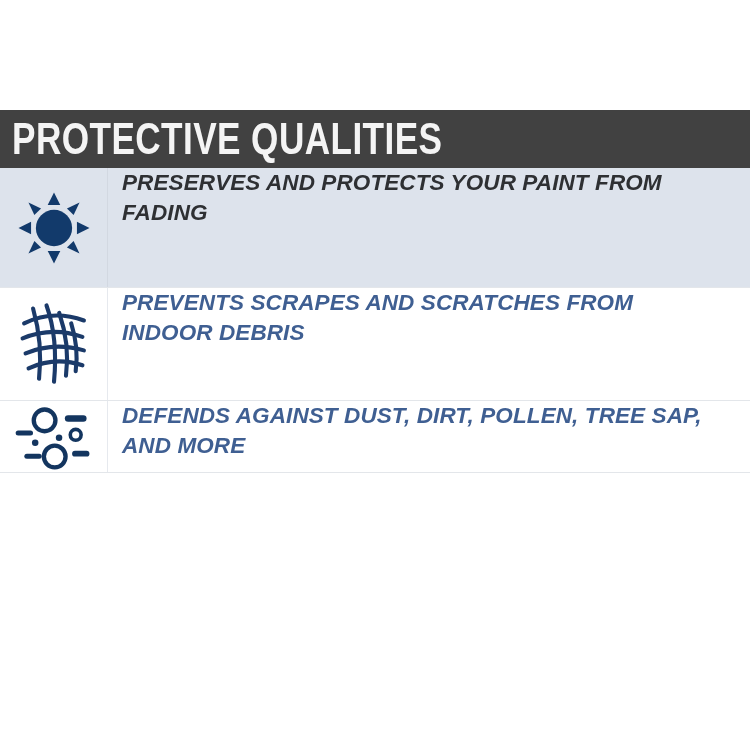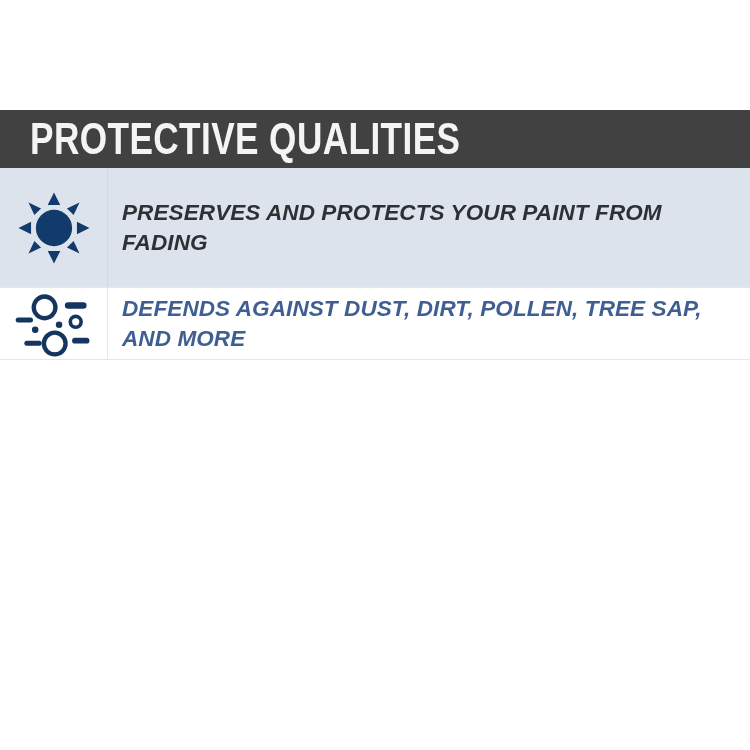--- a/index.html
+++ b/index.html
@@ -29,21 +29,21 @@
     left: 0;
     top: 110px;
     width: 750px;
   }
 
   .header-bar {
     background: #414141;
     height: 58px;
     display: flex;
     align-items: center;
-    padding: 0 0 0 30px;
+    padding: 0 0 0 12px;
     box-sizing: border-box;
   }
 
   .header-title {
     color: #f4f4f4;
     font-family: "Liberation Sans Narrow", "Liberation Sans", sans-serif;
     font-weight: 700;
     font-size: 44px;
     line-height: 44px;
     letter-spacing: 0.5px;
@@ -75,21 +75,20 @@
     align-items: center;
     justify-content: center;
     border-right: 1px solid #d2d8e1;
     box-sizing: border-box;
   }
   .row.plain .icon-cell { border-right: 1px solid #e6e9ee; }
 
   .text-cell {
     flex: 1;
     display: flex;
-    align-items: center;
     padding: 0 28px 0 14px;
     box-sizing: border-box;
   }
 
   .feature-text {
     font-family: "Liberation Sans Narrow", "Liberation Sans", sans-serif;
     font-weight: 700;
     font-style: italic;
     font-size: 22.5px;
     line-height: 30px;
@@ -127,20 +126,41 @@
             <polygon points="84.5,84.5 67.5,76.5 76.5,67.5"></polygon>
             <polygon points="15.5,15.5 32.5,23.5 23.5,32.5"></polygon>
           </g>
         </svg>
       </div>
       <div class="text-cell">
         <div class="feature-text text-dark">PRESERVES AND PROTECTS YOUR PAINT FROM FADING</div>
       </div>
     </div>
 
+    <div class="row plain row-2">
+      <div class="icon-cell">
+        <svg class="icon-svg" width="76" height="86" viewBox="0 0 100 115">
+          <g fill="none" stroke="#1b3a69" stroke-width="5.5" stroke-linecap="round">
+
+            <path d="M22,10 C30,38 34,68 30,104"></path>
+            <path d="M40,6 C50,34 54,66 50,108"></path>
+            <path d="M57,16 C66,42 70,70 66,100"></path>
+            <path d="M73,30 C80,52 82,72 79,94"></path>
+
+            <path d="M10,30 C34,18 62,16 90,26"></path>
+            <path d="M8,50 C32,40 60,38 88,48"></path>
+            <path d="M12,70 C36,60 62,58 90,66"></path>
+            <path d="M16,90 C38,80 64,78 88,86"></path>
+          </g>
+        </svg>
+      </div>
+      <div class="text-cell">
+        <div class="feature-text text-blue">PREVENTS SCRAPES AND SCRATCHES FROM INDOOR DEBRIS</div>
+      </div>
+    </div>
 
 
     <div class="row plain row-4">
       <div class="icon-cell">
         <svg class="icon-svg" width="80" height="68" viewBox="0 0 110 94">
           <g stroke="#13355f" fill="none">
             <circle cx="42" cy="24" r="15" stroke-width="6"></circle>
             <circle cx="56" cy="74" r="15" stroke-width="6"></circle>
             <circle cx="85" cy="44" r="7.5" stroke-width="5"></circle>
           </g>

